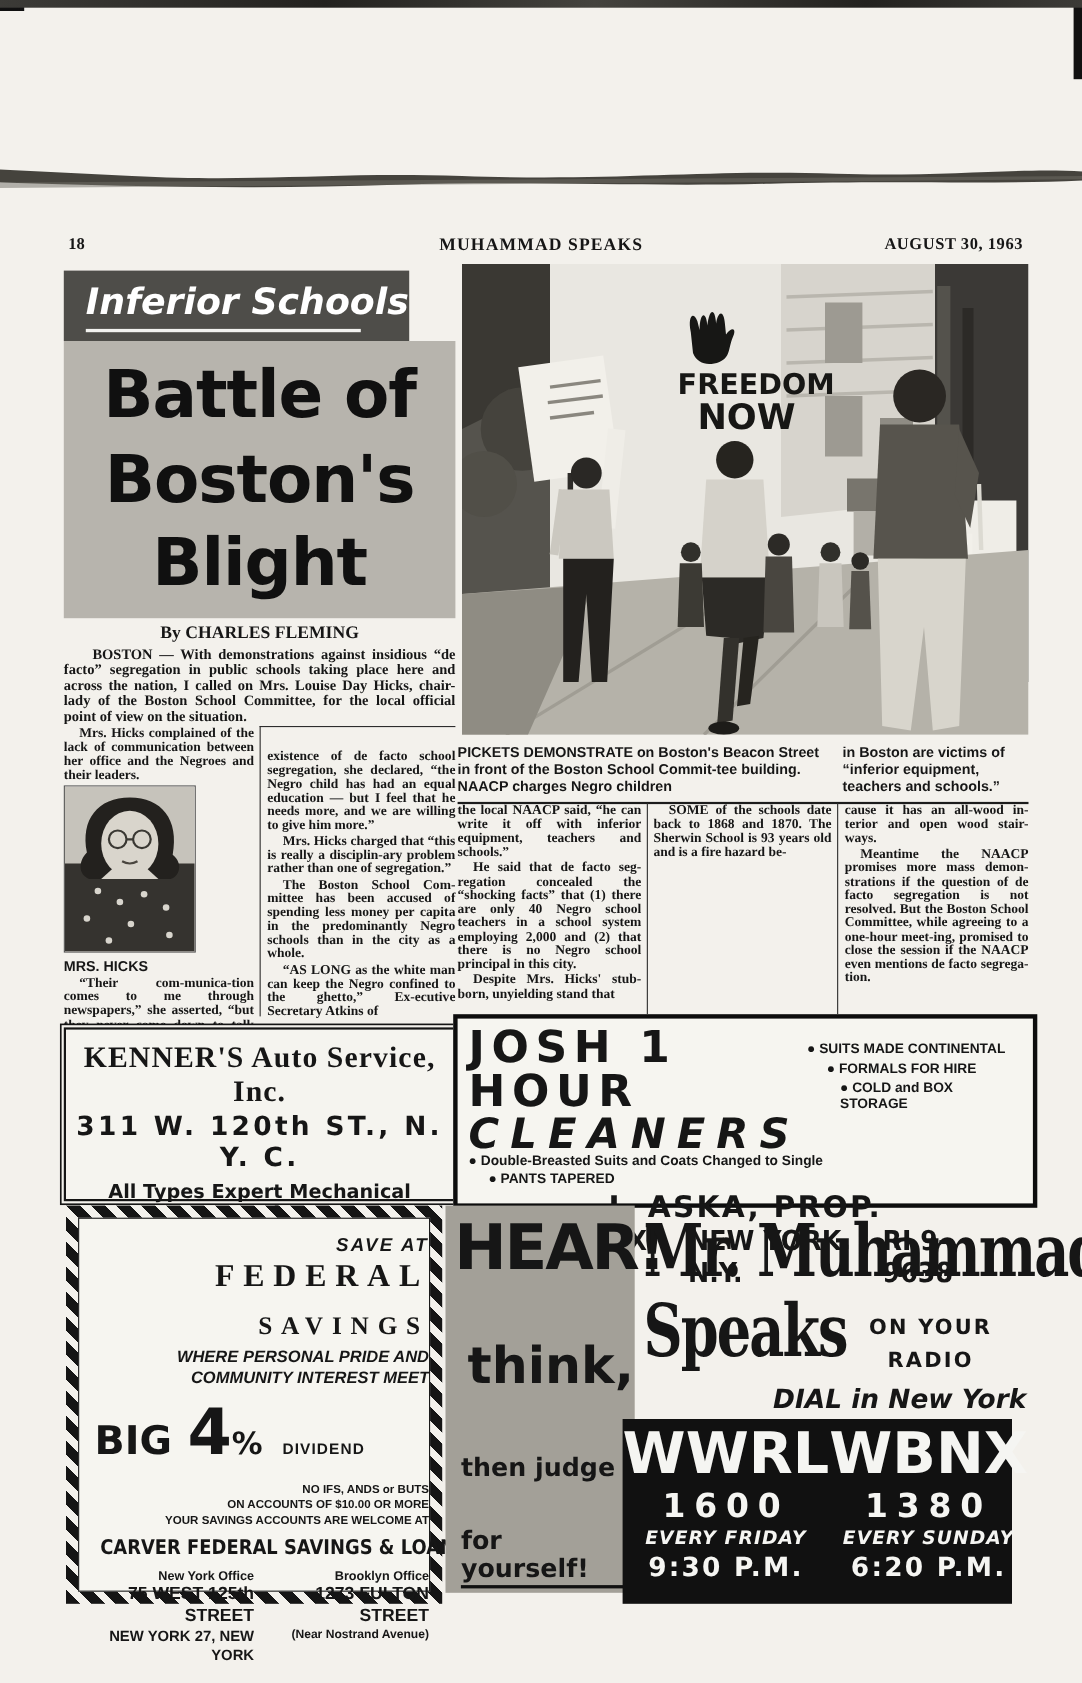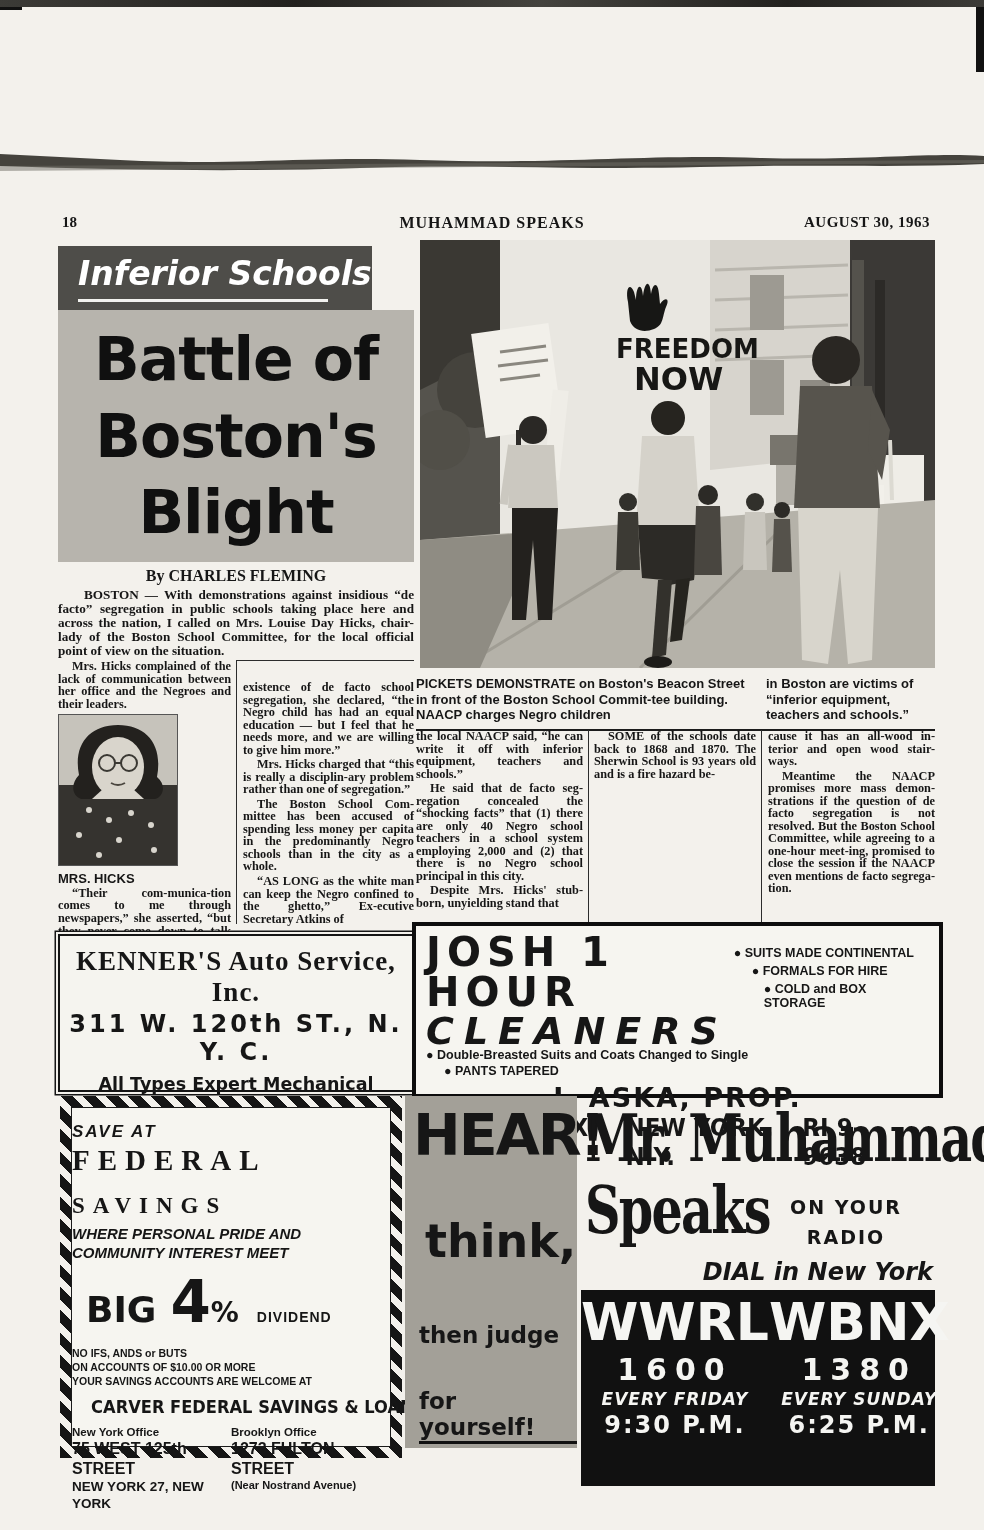--- a/index.html
+++ b/index.html
@@ -52,21 +52,21 @@
   .josh .title2{font-family:"DejaVu Sans",sans-serif;font-weight:bold;font-style:italic;font-size:38px;
                 letter-spacing:10px;line-height:1.05;}
   .josh .bul{font-family:"Liberation Sans",sans-serif;font-weight:bold;font-size:12.5px;margin:4px 0;}
   .josh .prop{font-family:"DejaVu Sans",sans-serif;font-weight:bold;font-size:27px;text-align:center;letter-spacing:2px;}
   .josh .addr{display:flex;justify-content:space-between;font-family:"DejaVu Sans",sans-serif;font-weight:bold;
               font-size:25px;letter-spacing:0px;transform:scaleX(.92);transform-origin:center;}
 
   
   .carver-wrap{background:repeating-linear-gradient(45deg,#151515 0 9px,#f3f1ec 9px 16px);padding:11px;}
   .carver{background:#f6f5f0;border:1.5px solid #1a1a1a;height:100%;box-sizing:border-box;
-          text-align:left;padding-top:14px;}
+          text-align:right;padding-top:14px;}
   .carver .saveat{font-family:"Liberation Sans",sans-serif;font-weight:bold;font-style:italic;font-size:17px;letter-spacing:2px;}
   .carver .script{font-family:"DejaVu Serif",serif;font-style:italic;font-weight:bold;font-size:36px;margin-top:2px;}
   .carver .fed{font-family:"Liberation Serif",serif;font-weight:bold;font-size:29px;letter-spacing:8px;margin-top:2px;}
   .carver .sav{font-family:"Liberation Serif",serif;font-weight:bold;font-size:23px;letter-spacing:8px;margin-top:16px;}
   .carver .tag{font-family:"Liberation Sans",sans-serif;font-weight:bold;font-style:italic;font-size:15px;line-height:1.25;margin-top:6px;}
   .carver .bigrow{display:flex;align-items:baseline;justify-content:flex-start;padding-left:14px;margin-top:16px;}
   .carver .big{font-family:"DejaVu Sans",sans-serif;font-weight:bold;font-size:36px;}
   .carver .four{font-family:"DejaVu Sans",sans-serif;font-weight:bold;font-size:58px;margin-left:14px;line-height:.8;}
   .carver .pct{font-family:"DejaVu Sans",sans-serif;font-weight:bold;font-size:28px;}
   .carver .div{font-family:"Liberation Sans",sans-serif;font-weight:bold;font-size:14px;margin-left:18px;letter-spacing:1px;}
@@ -353,30 +353,30 @@
     </div>
     <div class="muh abs" style="left:180px;top:0;width:350px;height:194px">
       <div class="abs" style="left:0;top:10px"><span class="line">Mr. Muhammad</span></div>
       <div class="abs" style="left:0;top:82px"><span class="line">Speaks</span></div>
       <div class="onyour abs" style="left:205px;top:96px">
         <div>ON YOUR</div>
         <div>RADIO</div>
       </div>
       <div class="dial abs" style="right:2px;top:162px">DIAL in New York</div>
     </div>
-    <div class="radio-black abs" style="left:176px;top:194px;width:354px;height:196px">
+    <div class="radio-black abs" style="left:161px;top:194px;width:354px;height:168px">
       <div class="station">
         <div class="call">WWRL</div>
         <div class="freq">1600</div>
         <div class="day">EVERY FRIDAY</div>
         <div class="time">9:30 P.M.</div>
       </div>
       <div class="station-divider"></div>
       <div class="station">
         <div class="call">WBNX</div>
         <div class="freq">1380</div>
         <div class="day">EVERY SUNDAY</div>
-        <div class="time">6:25 P.M.</div>
+        <div class="time">6:20 P.M.</div>
       </div>
     </div>
   </div>
 
 </div>
 
 </body></html>

